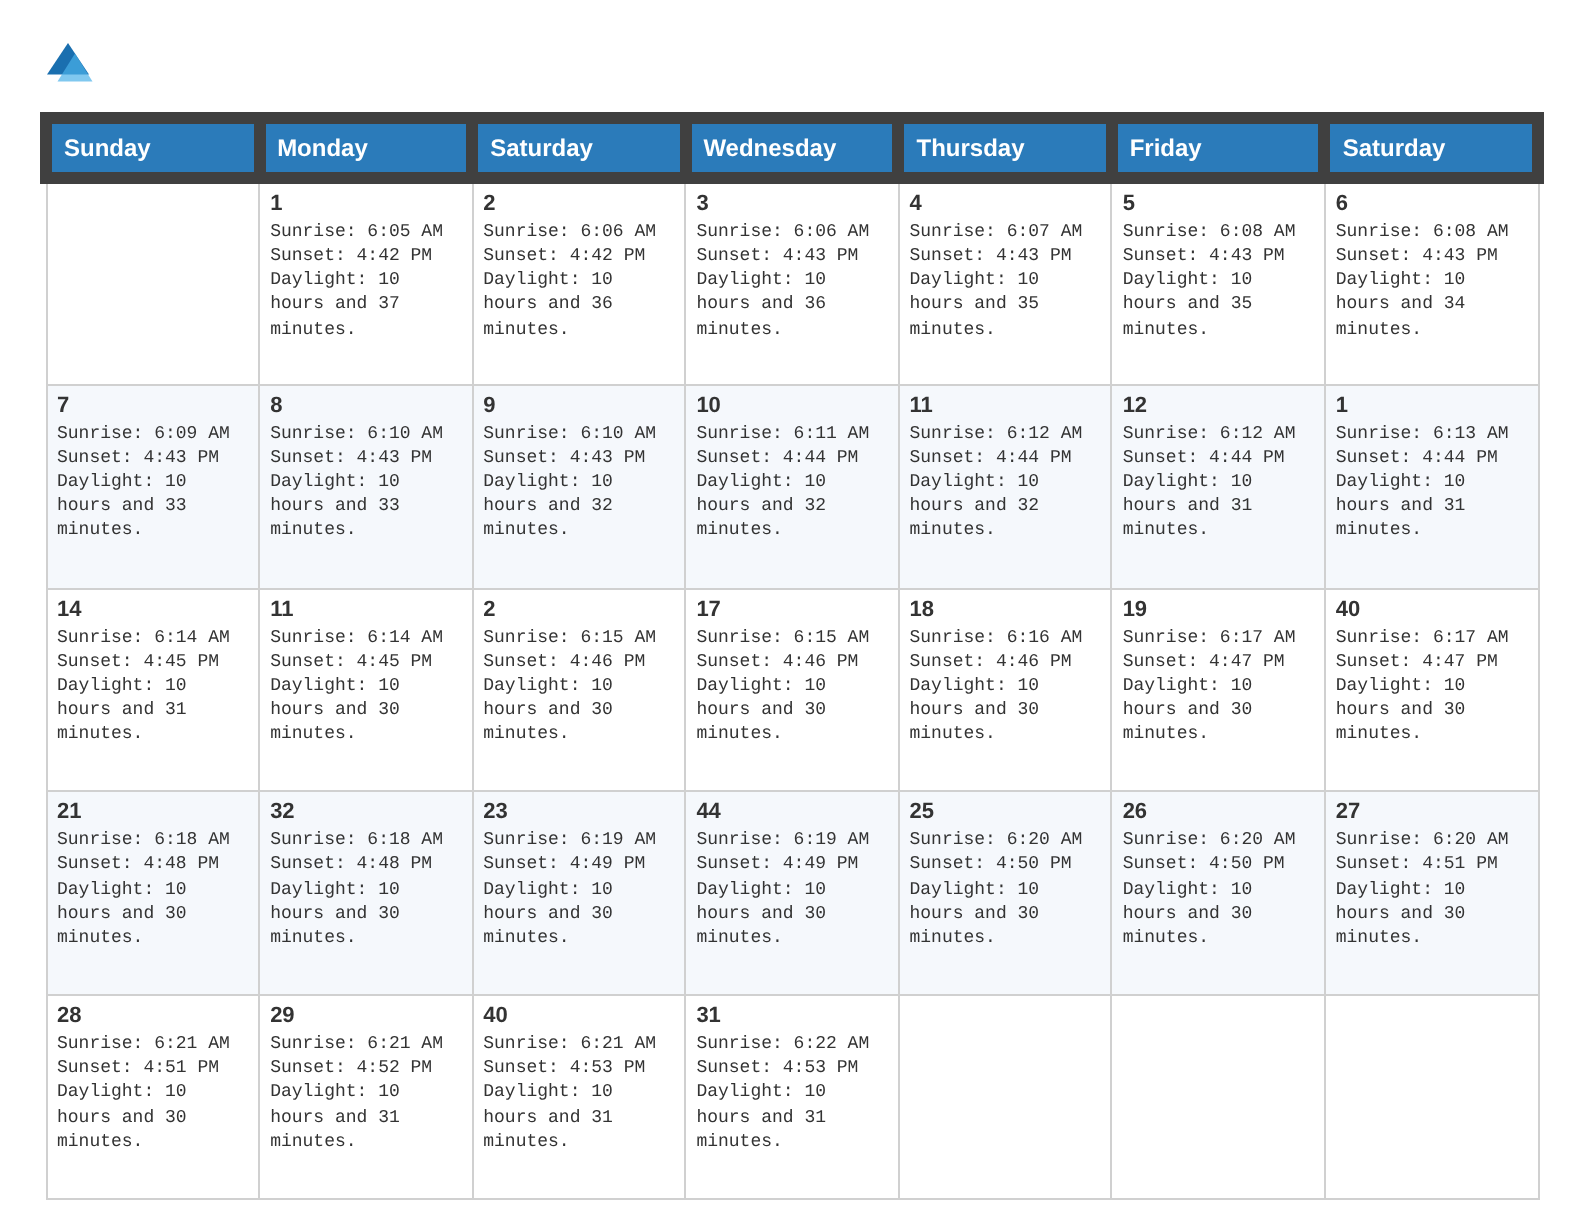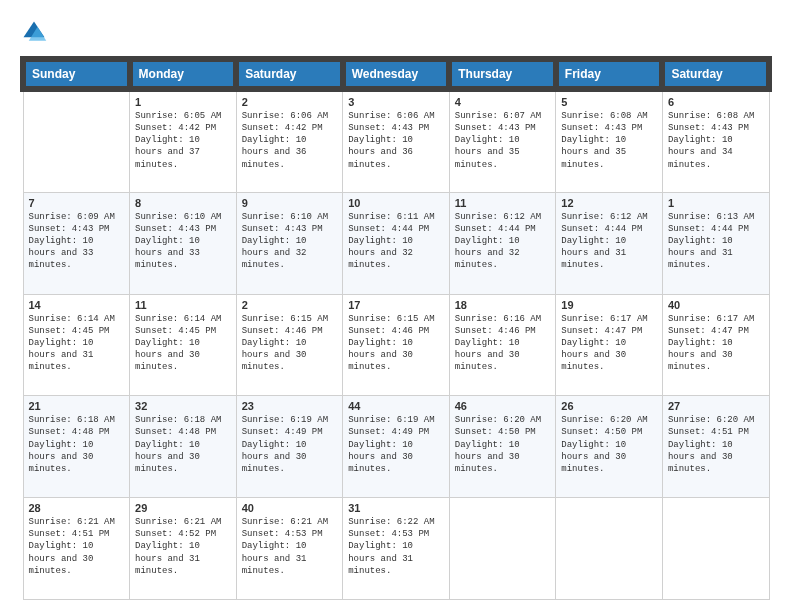--- a/index.html
+++ b/index.html
@@ -226,21 +226,21 @@
           </td>
           <td>
             <span class="day-number">23</span>
             <div class="day-info">Sunrise: 6:19 AM<br>Sunset: 4:49 PM<br>Daylight: 10 hours and 30 minutes.</div>
           </td>
           <td>
             <span class="day-number">44</span>
             <div class="day-info">Sunrise: 6:19 AM<br>Sunset: 4:49 PM<br>Daylight: 10 hours and 30 minutes.</div>
           </td>
           <td>
-            <span class="day-number">46</span>
+            <span class="day-number">25</span>
             <div class="day-info">Sunrise: 6:20 AM<br>Sunset: 4:50 PM<br>Daylight: 10 hours and 30 minutes.</div>
           </td>
           <td>
             <span class="day-number">26</span>
             <div class="day-info">Sunrise: 6:20 AM<br>Sunset: 4:50 PM<br>Daylight: 10 hours and 30 minutes.</div>
           </td>
           <td>
             <span class="day-number">27</span>
             <div class="day-info">Sunrise: 6:20 AM<br>Sunset: 4:51 PM<br>Daylight: 10 hours and 30 minutes.</div>
           </td>

